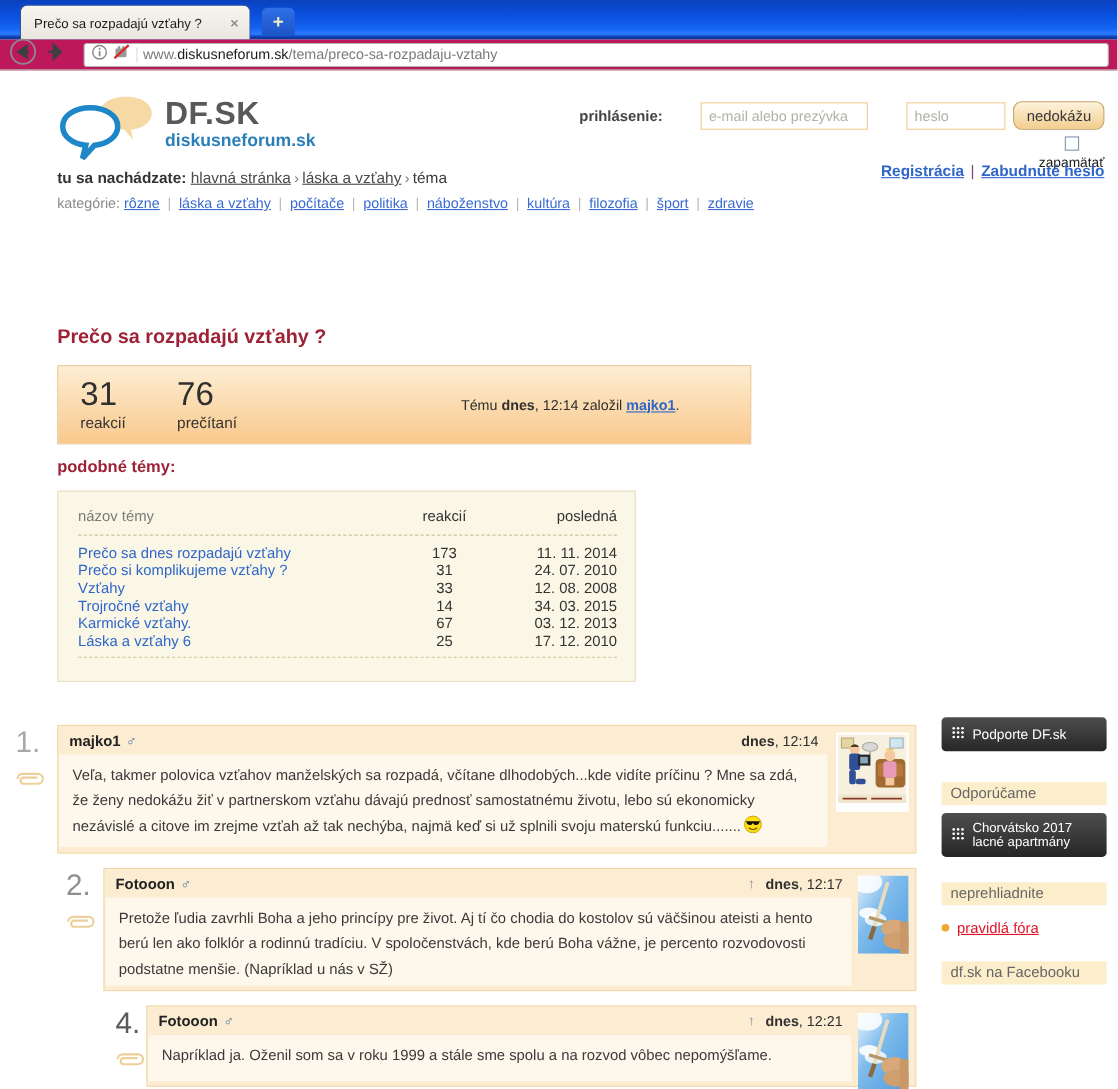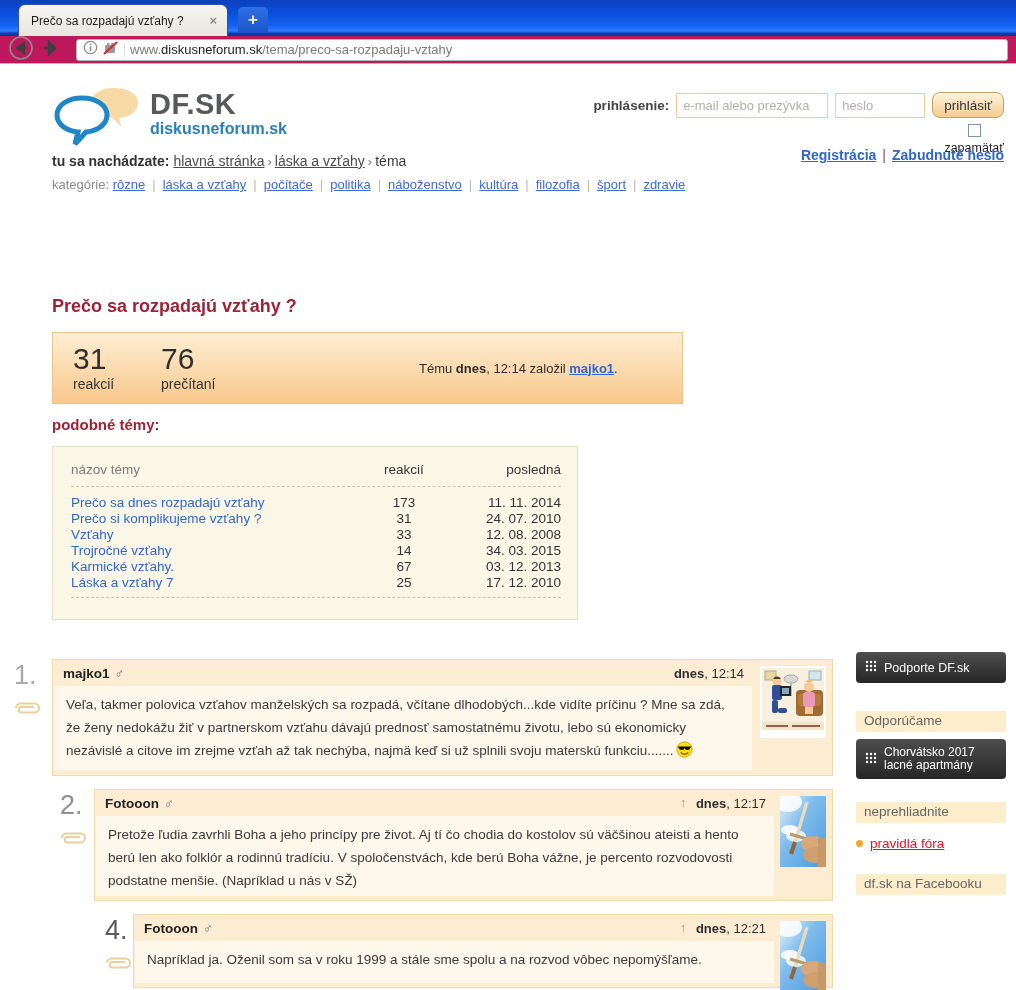--- a/index.html
+++ b/index.html
@@ -29,21 +29,21 @@
 
   
   .logo { position:absolute; left:52px; top:84px; display:flex; align-items:flex-start; }
   .logo-text { margin-left:10px; margin-top:6px; }
   .logo-title { font-size:29px; color:#58595b; font-weight:600; letter-spacing:0.5px; line-height:28px; }
   .logo-sub { font-size:16px; color:#2b7fb8; font-weight:bold; margin-top:2px; }
 
   .loginrow { position:absolute; right:12px; top:92px; display:flex; align-items:center; gap:7px; }
   .login-label { font-size:13.5px; color:#444; font-weight:600; }
   .logininput { height:25px; border:1px solid #f2cd92; font-size:13px; color:#555; padding:0 6px;
-    font-family:"Liberation Sans",sans-serif; }
+    font-family:"Liberation Sans",sans-serif;margin-left:28px; }
   .logininput::placeholder { color:#b3b0a8; }
   .inp-mail { width:152px; } .inp-pass { width:90px; }
   .loginbtn { height:26px; padding:0 11px; border:1px solid #c9a05c; border-radius:8px;
     background:linear-gradient(#fdf3dd,#f3cd8e); font-size:13.5px; color:#33363a;
     font-family:"Liberation Sans",sans-serif; }
   .rememberrow { position:absolute; right:12px; top:124px; display:flex; align-items:center; gap:4px;flex-direction:column; }
   .checkbox { width:13px; height:13px; background:#fff; border:1px solid #7e96ab; display:inline-block; }
   .remember-label { font-size:12.5px; color:#222; }
   .reglinks { position:absolute; right:12px; top:147px; font-size:14px; }
   .reglinks a { color:#2f66c9; font-weight:bold; text-decoration:underline; }
@@ -182,21 +182,21 @@
     <span class="logo-text">
       <div class="logo-title">DF.SK</div>
       <div class="logo-sub">diskusneforum.sk</div>
     </span>
   </div>
 
   <div class="loginrow">
     <span class="login-label">prihlásenie:</span>
     <input class="logininput inp-mail" placeholder="e-mail alebo prezývka" style="">
     <input class="logininput inp-pass" placeholder="heslo" style="">
-    <button class="loginbtn">prihlásiť</button>
+    <button class="loginbtn">nedokážu</button>
   </div>
   <div class="rememberrow">
     <span class="checkbox"></span>
     <span class="remember-label">zapamätať</span>
   </div>
   <div class="reglinks">
     <a href="#">Registrácia</a><span class="sep">|</span><a href="#">Zabudnuté heslo</a>
   </div>
 
   <div class="breadcrumb">
@@ -249,21 +249,21 @@
         <span class="s-name"><a href="#">Trojročné vzťahy</a></span>
         <span class="s-val">14</span>
         <span class="s-date">34. 03. 2015</span>
       </div>
     <div class="srow">
         <span class="s-name"><a href="#">Karmické vzťahy.</a></span>
         <span class="s-val">67</span>
         <span class="s-date">03. 12. 2013</span>
       </div>
     <div class="srow">
-        <span class="s-name"><a href="#">Láska a vzťahy 7</a></span>
+        <span class="s-name"><a href="#">Láska a vzťahy 6</a></span>
         <span class="s-val">25</span>
         <span class="s-date">17. 12. 2010</span>
       </div>
     <div class="dash"></div>
   </div>
 
   <div class="post-num n1">1.</div>
   <span class="clip c1">
     <svg width="30" height="16" viewBox="0 0 30 16">
         <path d="M4 8 a4.5 4.5 0 0 1 4.5-4.5 h14 a4.5 4.5 0 0 1 0 9 h-13 a2.8 2.8 0 0 1 0-5.6 h12.5" fill="none" stroke="#ecd09a" stroke-width="2"></path>

